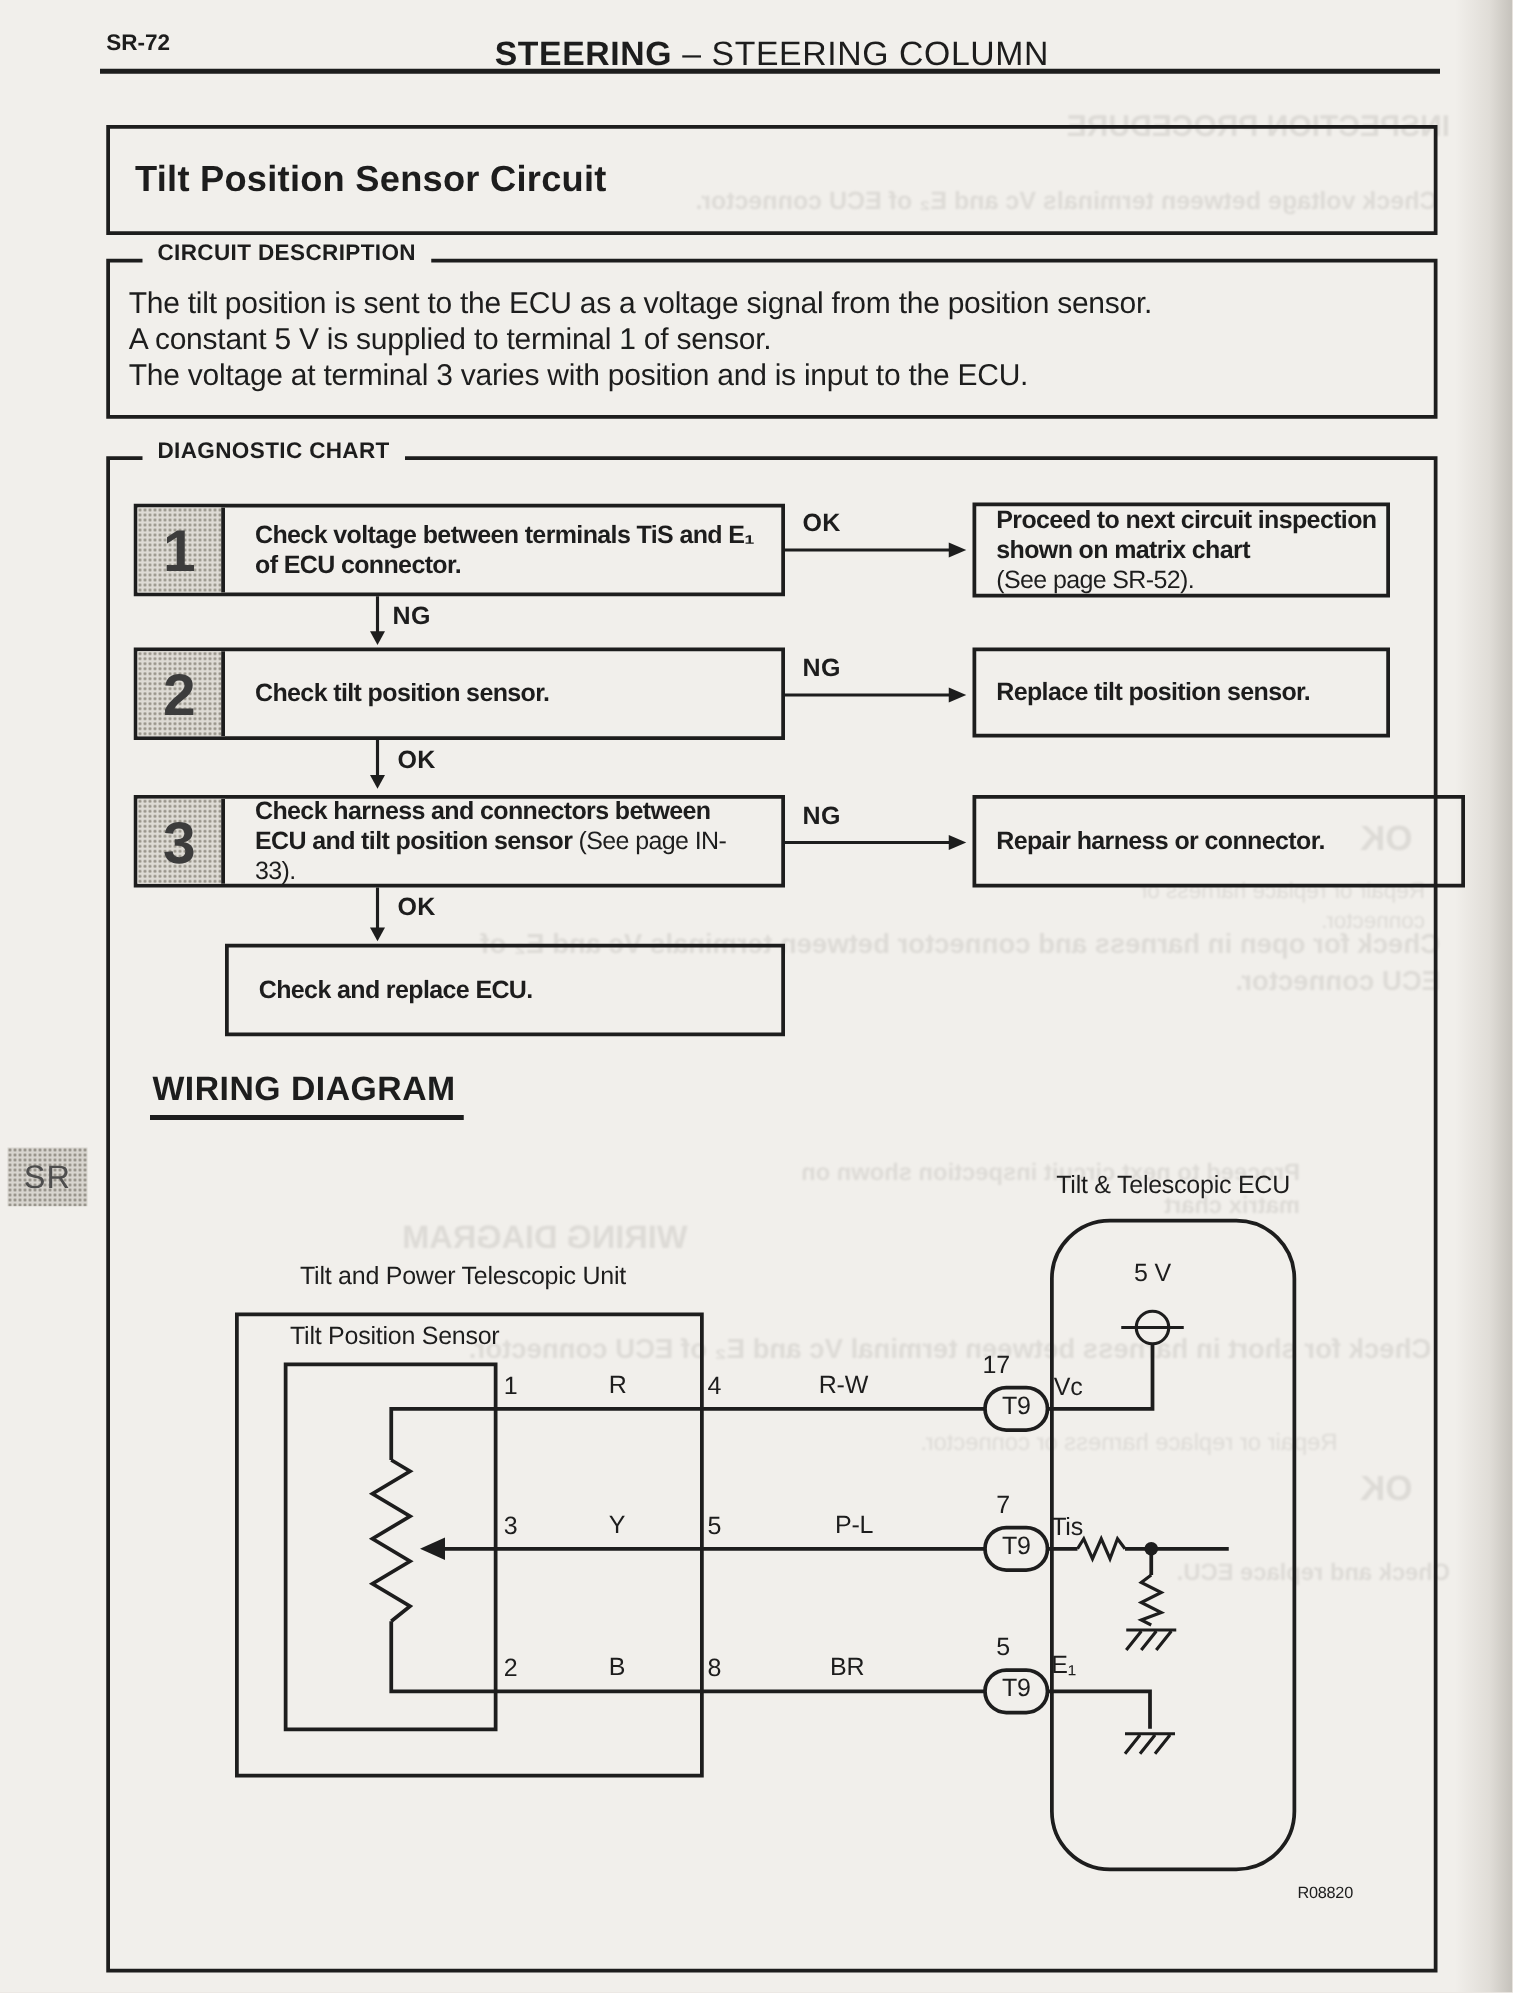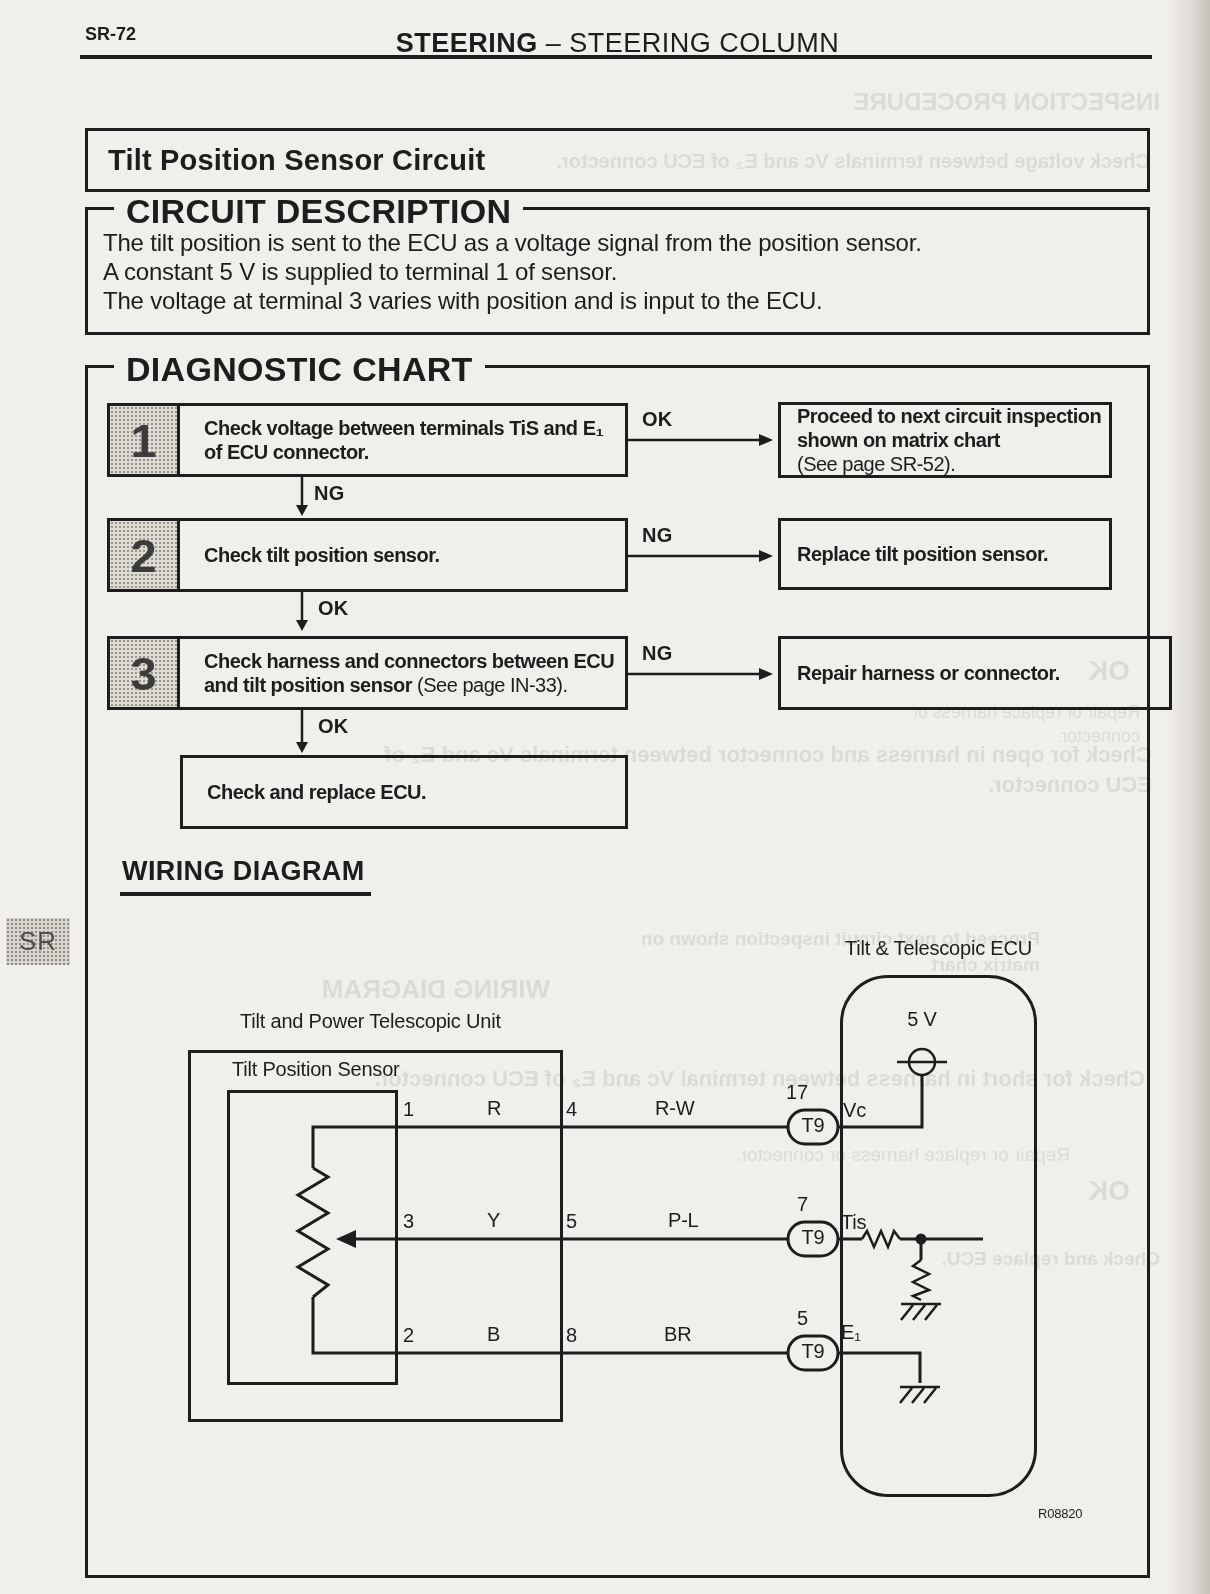--- a/index.html
+++ b/index.html
@@ -10,46 +10,46 @@
     color:#1d1d1d; overflow:hidden;
   }
   .page::after{
     content:''; position:absolute; right:0; top:0; width:46px; height:100%;
     background:linear-gradient(to right, rgba(120,110,95,0) 0%, rgba(120,110,95,0.14) 60%, rgba(95,88,76,0.30) 100%);
     pointer-events:none;
   }
   .box{position:absolute; border:3px solid #1d1d1d; box-sizing:border-box; background:transparent;}
   .sec-title{
     position:absolute; top:-18px; left:26px; background:#f1efeb;
-    padding:0 12px; font-size:34px; font-weight:bold; letter-spacing:0.3px; white-space:nowrap;
+    padding:0 12px; font-size:18px; font-weight:bold; letter-spacing:0.3px; white-space:nowrap;
   }
   
   .hdr-code{position:absolute; left:85px; top:24px; font-size:18px; font-weight:bold;}
   .hdr-title{position:absolute; left:85px; top:28px; width:1065px; text-align:center; font-size:27px; letter-spacing:0.5px;}
   .hdr-title b{letter-spacing:0.5px;}
   .hdr-rule{position:absolute; left:80px; top:55px; width:1072px; height:4px; background:#1d1d1d;}
   
-  .title-box{left:85px; top:100px; width:1065px; height:64px; display:flex; align-items:center;margin-top:28px;}
+  .title-box{left:85px; top:100px; width:1065px; height:88px; display:flex; align-items:center;}
   .title-box .t{font-size:29px; font-weight:bold; padding-left:20px; letter-spacing:0.2px;}
   
   .desc-box{left:85px; top:207px; width:1065px; height:128px;}
   .desc-lines{position:absolute; left:103px; top:228px; font-size:24px; line-height:29px; letter-spacing:-0.2px;}
   
   .diag-box{left:85px; top:365px; width:1065px; height:1213px;}
   
   .flow-step{position:absolute; border:3px solid #1d1d1d; box-sizing:border-box; display:flex; background:transparent;}
   .num-cell{
     width:70px; border-right:3px solid #1d1d1d; box-sizing:border-box;
     display:flex; align-items:center; justify-content:center;
     font-size:47px; font-weight:bold; color:#3c3c3c;
     background:radial-gradient(circle, #969288 1px, rgba(0,0,0,0) 1.25px) 0 0/4px 4px, #dedbd5;
   }
   .step-text{
     flex:1; display:flex; flex-direction:column; justify-content:center;
-    padding:4px 8px 4px 24px; font-size:20px; font-weight:bold; line-height:24px; letter-spacing:-0.5px;
+    padding:4px 20px 4px 24px; font-size:20px; font-weight:bold; line-height:24px; letter-spacing:-0.5px;
   }
   .note{font-weight:normal;}
   .result-box{position:absolute; border:3px solid #1d1d1d; box-sizing:border-box; display:flex; flex-direction:column; justify-content:center; padding:2px 4px 2px 16px; font-size:20px; font-weight:bold; line-height:24px; letter-spacing:-0.5px;}
   .result-box .note{display:block;}
   .flow-label{position:absolute; font-size:20px; font-weight:bold; letter-spacing:0.3px;}
   
   .wd-heading{
     position:absolute; left:120px; top:856px; font-size:27px; font-weight:bold;
     border-bottom:4px solid #1d1d1d; padding:0 6px 5px 2px; letter-spacing:0.4px;
   }

